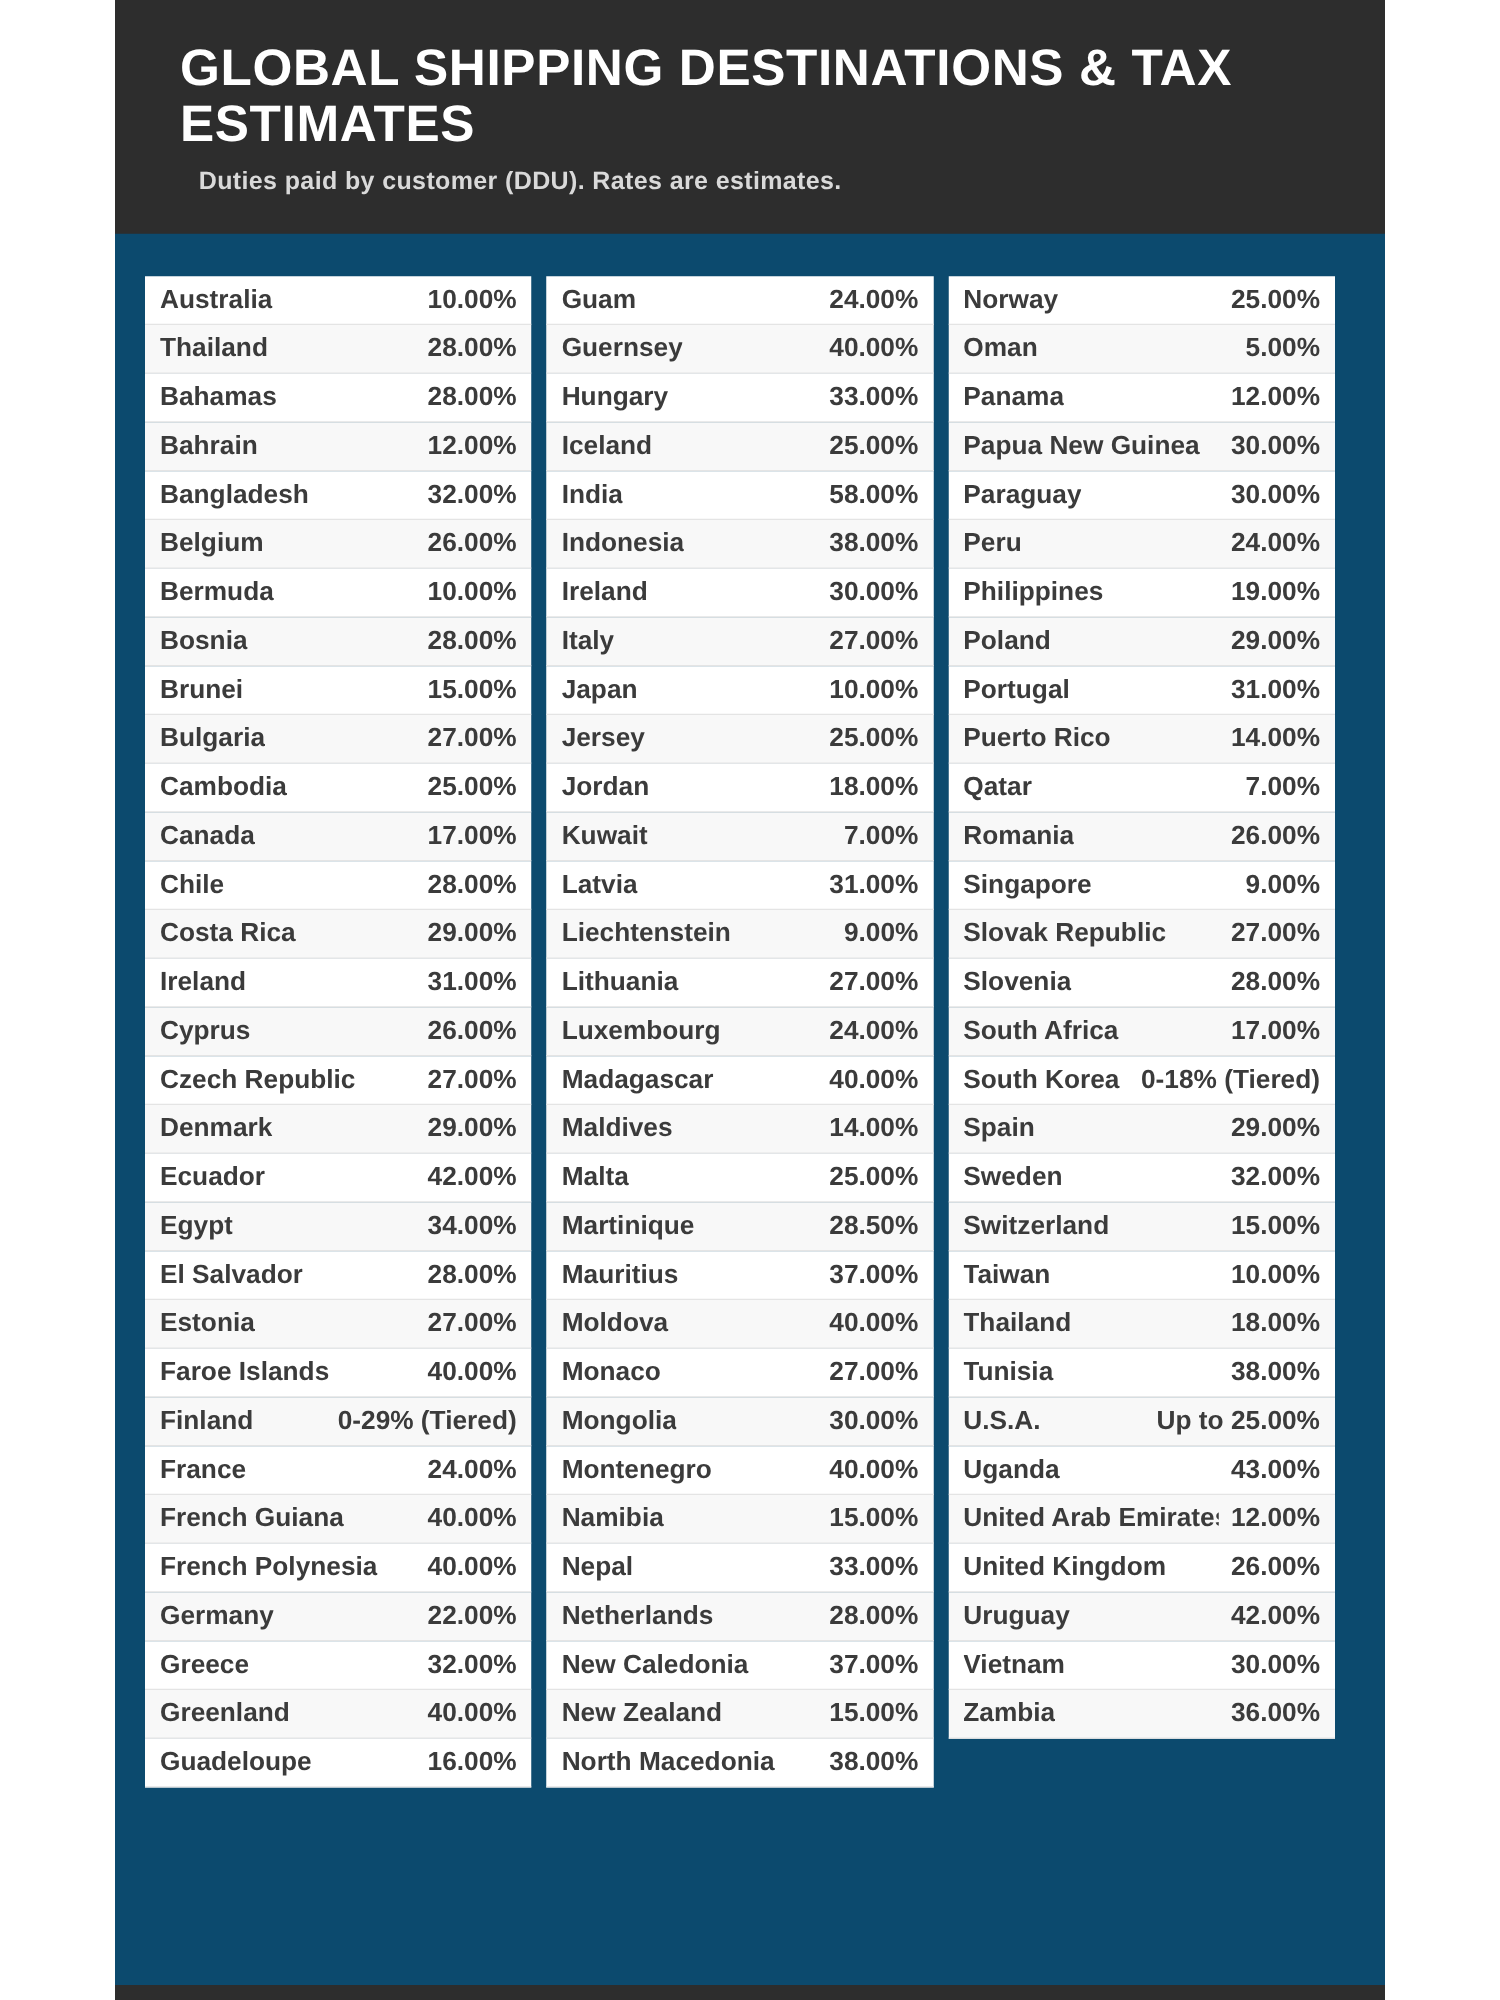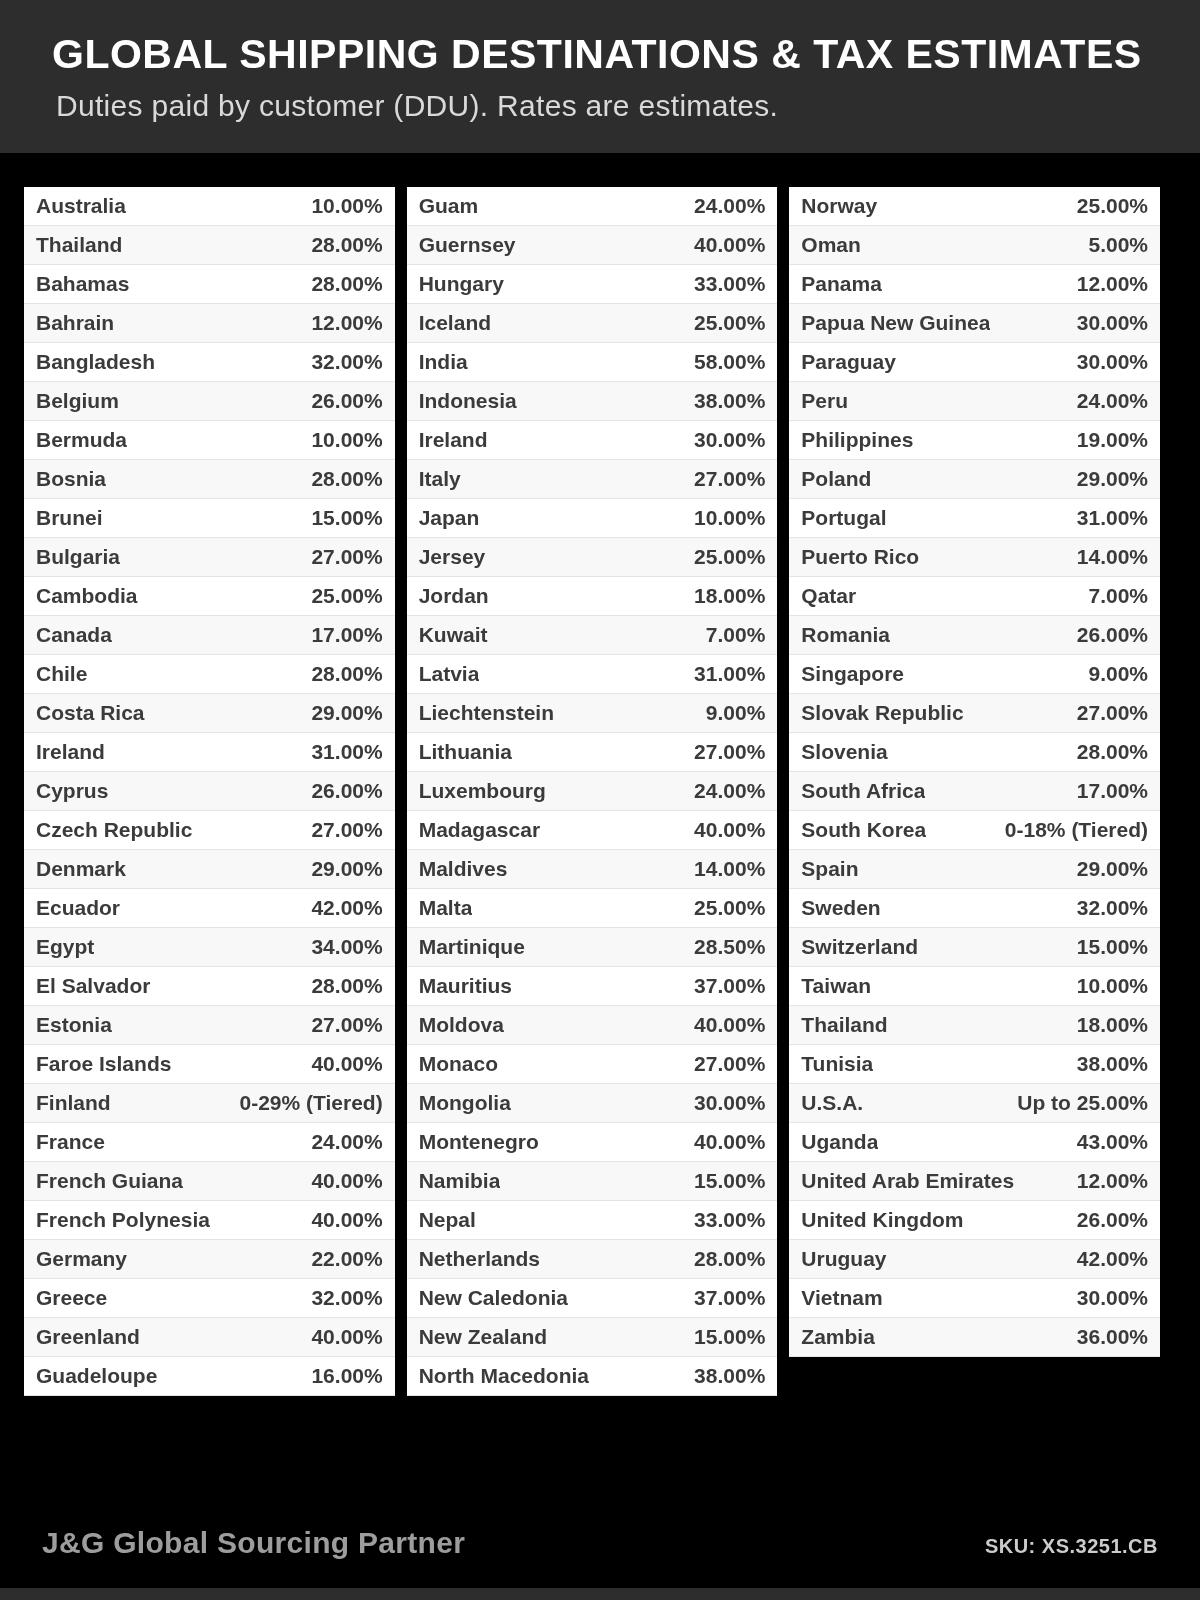--- a/index.html
+++ b/index.html
@@ -1,46 +1,46 @@
 <!DOCTYPE html>
 <html><head>
 <meta charset="utf-8">
 <style>
   * { box-sizing: border-box; }
   html, body { margin: 0; padding: 0; background: #ffffff; }
   body { font-family: "Liberation Sans", "DejaVu Sans", sans-serif; }
 
   .page {
-    width: 1200px;
+    width: 1016px;
     height: 1600px;
     margin: 0 auto;
-    background: #000000;
+    background: #0c4a6e;
     display: flex;
     flex-direction: column;
     overflow: hidden;
   }
 
   header.banner {
     background: #2d2d2d;
     color: #ffffff;
     padding: 32px 52px 30px 52px;
     flex: 0 0 auto;
   }
   .page-title {
     margin: 0;
     font-size: 41px;
     font-weight: bold;
     letter-spacing: 0.5px;
     color: #ffffff;
     line-height: 1.1;
   }
   .page-subtitle {
-    margin: 12px 0 0 4px;
-    font-size: 30px;
-    font-weight: normal;
+    margin: 12px 0 0 15px;
+    font-size: 20px;
+    font-weight: bold;
     color: #d9d9d9;
     letter-spacing: 0.3px;
   }
 
   main.table-area {
     display: flex;
     gap: 12px;
     padding: 34px 40px 0 24px;
     align-items: flex-start;
     flex: 1 1 auto;
@@ -478,20 +478,16 @@
           <span class="country">Vietnam</span>
           <span class="rate">30.00%</span>
         </div>
         <div class="row">
           <span class="country">Zambia</span>
           <span class="rate">36.00%</span>
         </div>
       </div>
   </main>
 
-  <footer class="page-footer">
-    <div class="brand-text">J&amp;G Global Sourcing Partner</div>
-    <div class="sku-text">SKU: XS.3251.CB</div>
-  </footer>
 
   <div class="bottom-bar" style="background: rgb(45, 45, 45);"></div>
 
 </div>
 
 </body></html>

